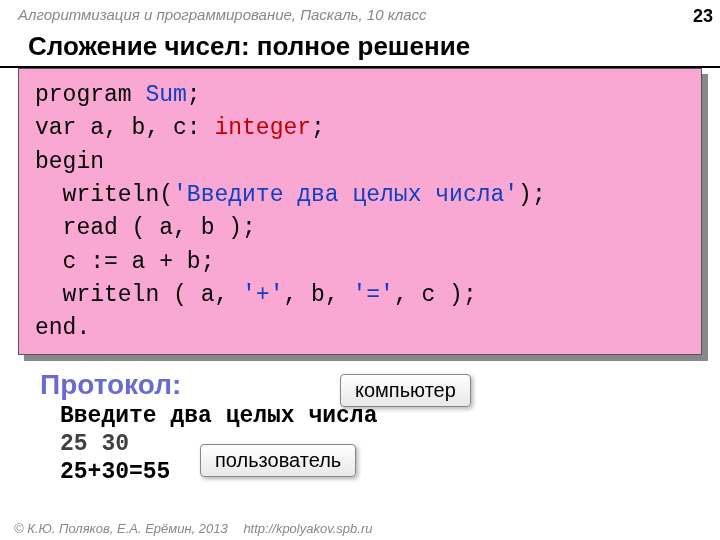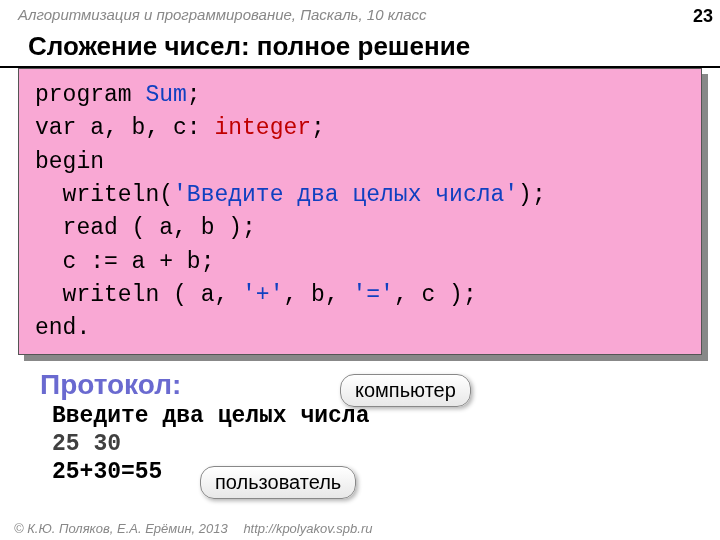--- a/index.html
+++ b/index.html
@@ -64,34 +64,34 @@
   }
   .proto-label {
     color: #6a6ad0;
     font-weight: bold;
     font-size: 28px;
   }
   .proto-line {
     font-family: "Courier New", monospace;
     font-size: 23px;
     font-weight: bold;
-    margin: 2px 0 2px 12px;
+    margin: 2px 0 2px 20px;
   }
   .proto-input { color: #404040; font-family: Liberation Mono, monospace; }
   .callout {
     position: absolute;
     background: linear-gradient(#fff,#e8e8e8);
     border: 1px solid #888;
-    border-radius: 14px;
+    border-radius: 4px;
     padding: 4px 14px;
     font-size: 20px;
     box-shadow: 2px 2px 4px rgba(0,0,0,.3);
   }
   .callout.comp { top: 374px; left: 340px; }
-  .callout.user { top: 466px; left: 200px; }
+  .callout.user { top: 444px; left: 200px; }
   .footer {
     position: absolute;
     bottom: 4px;
     left: 14px;
     font-size: 13px;
     font-style: italic;
     color: #888;
   }
   .footer a { color: #888; text-decoration: none; margin-left: 12px;}
 </style>

